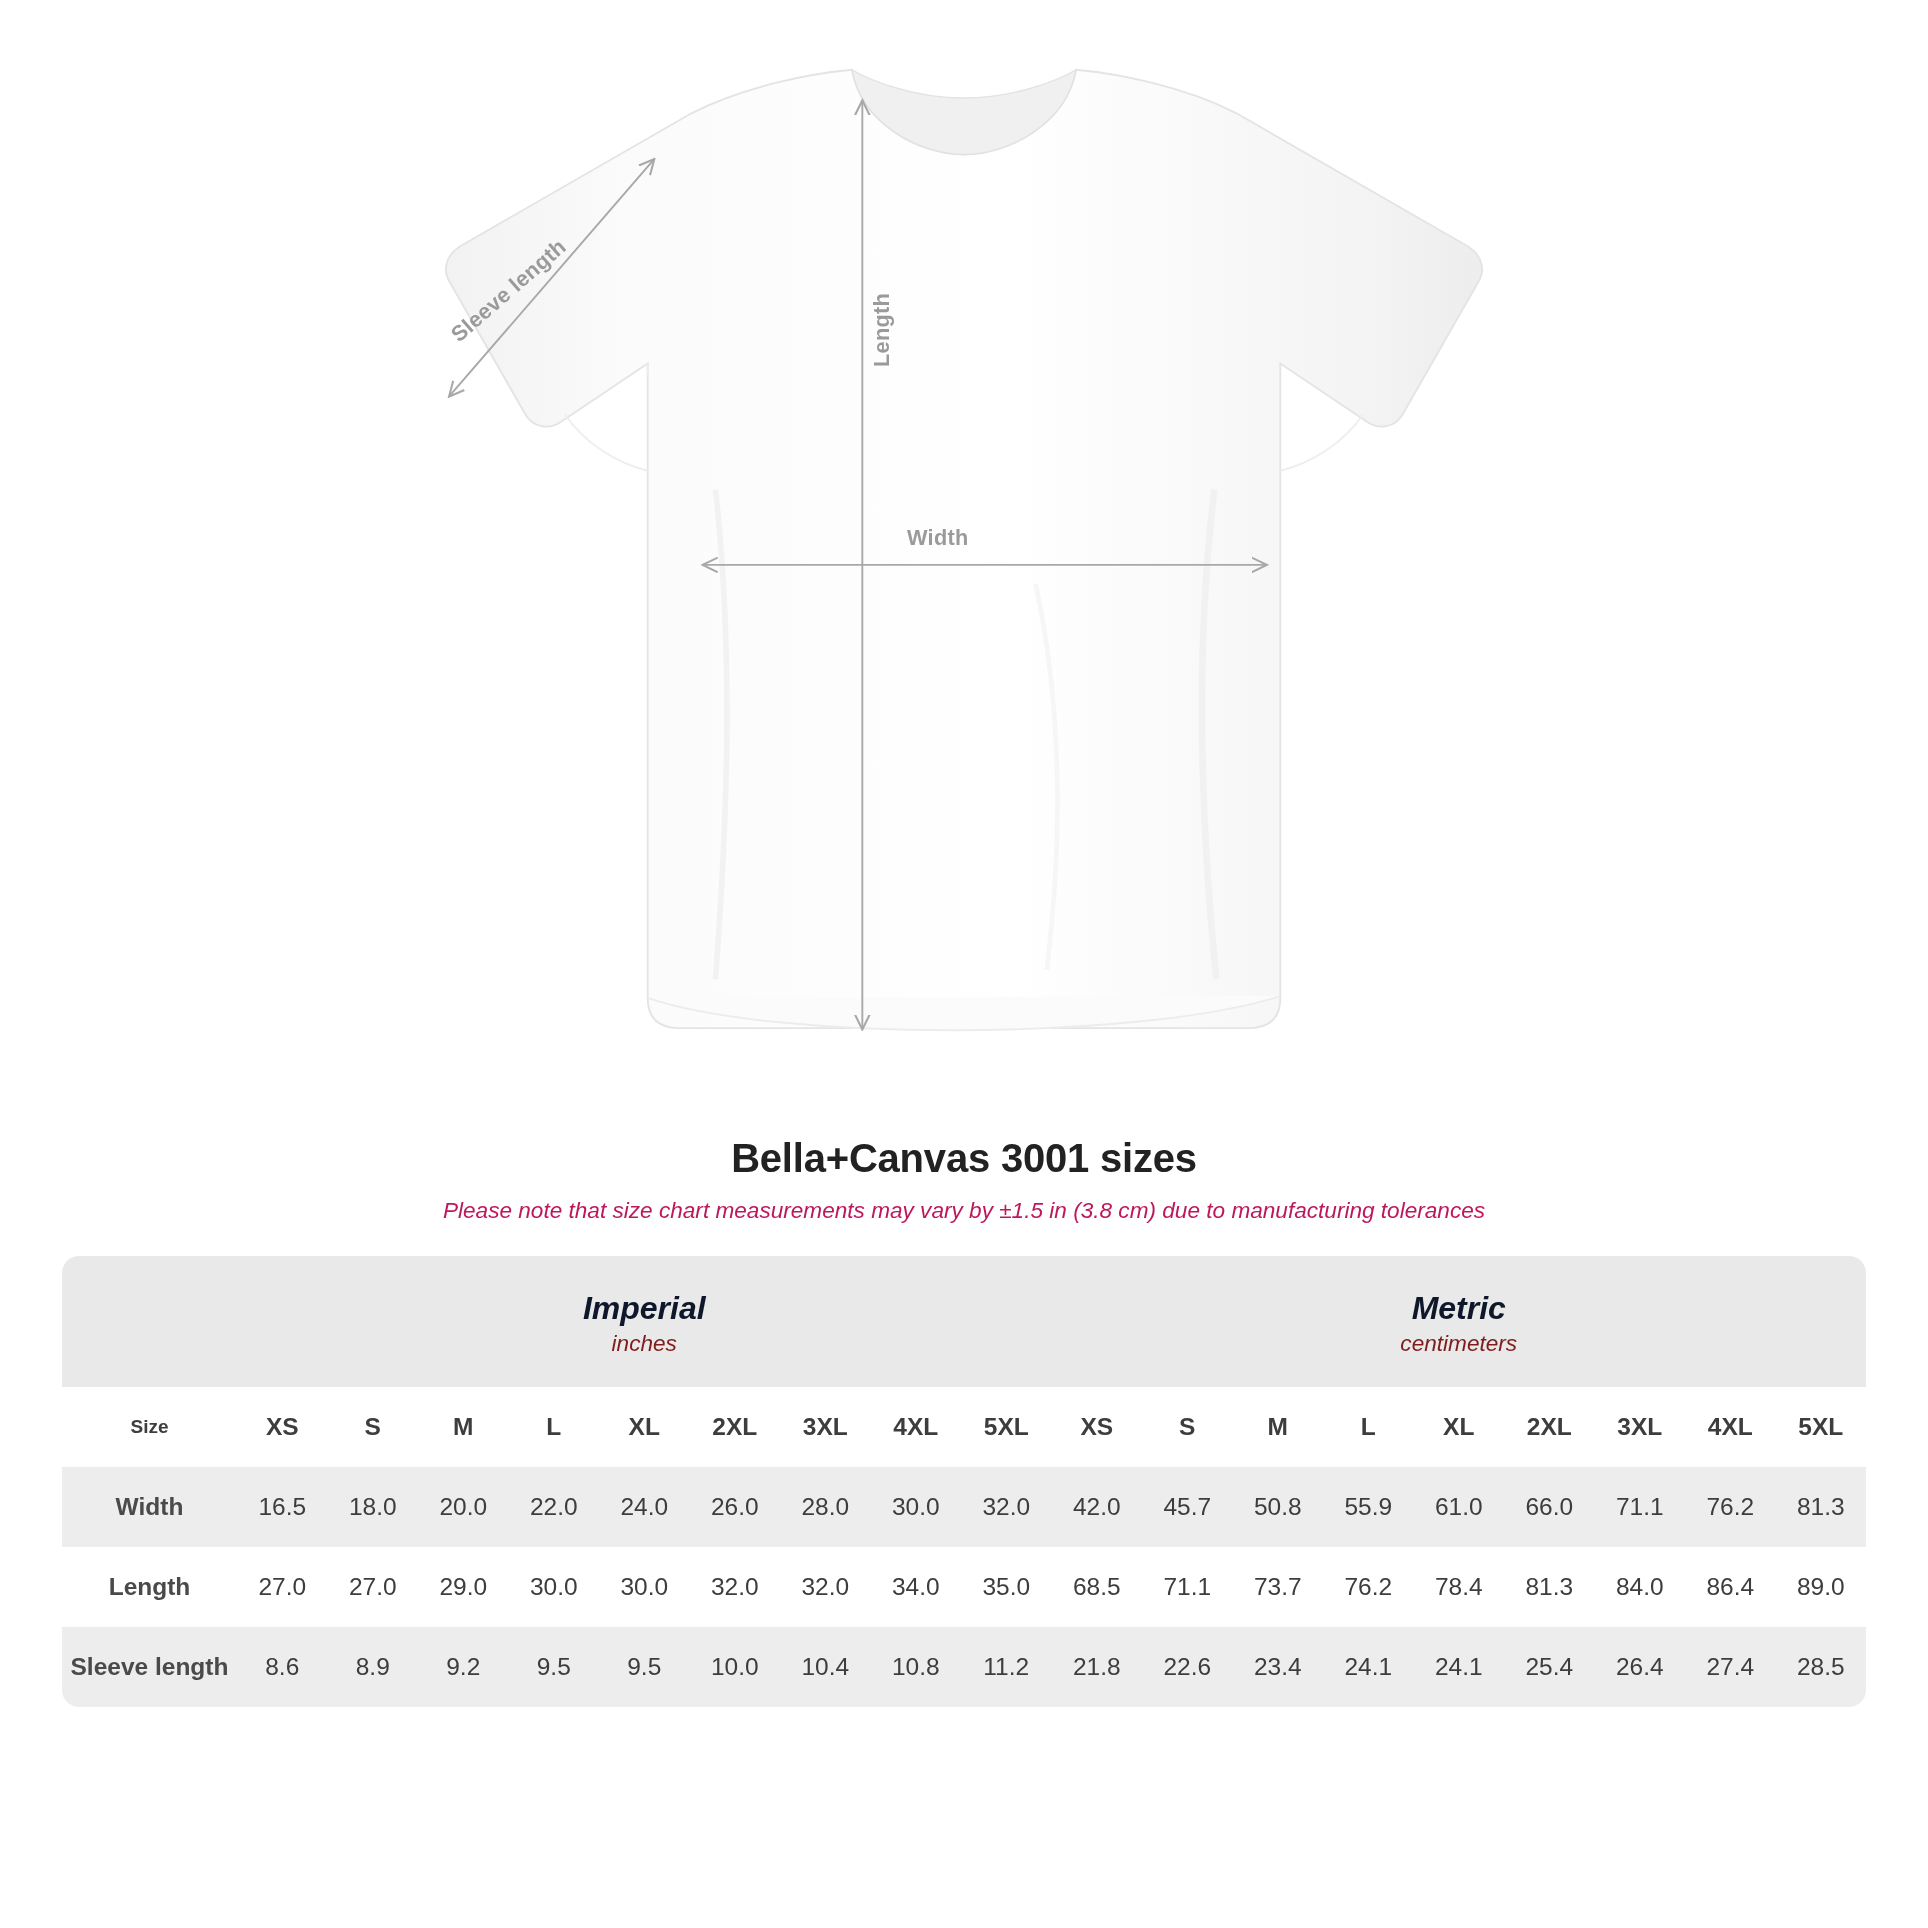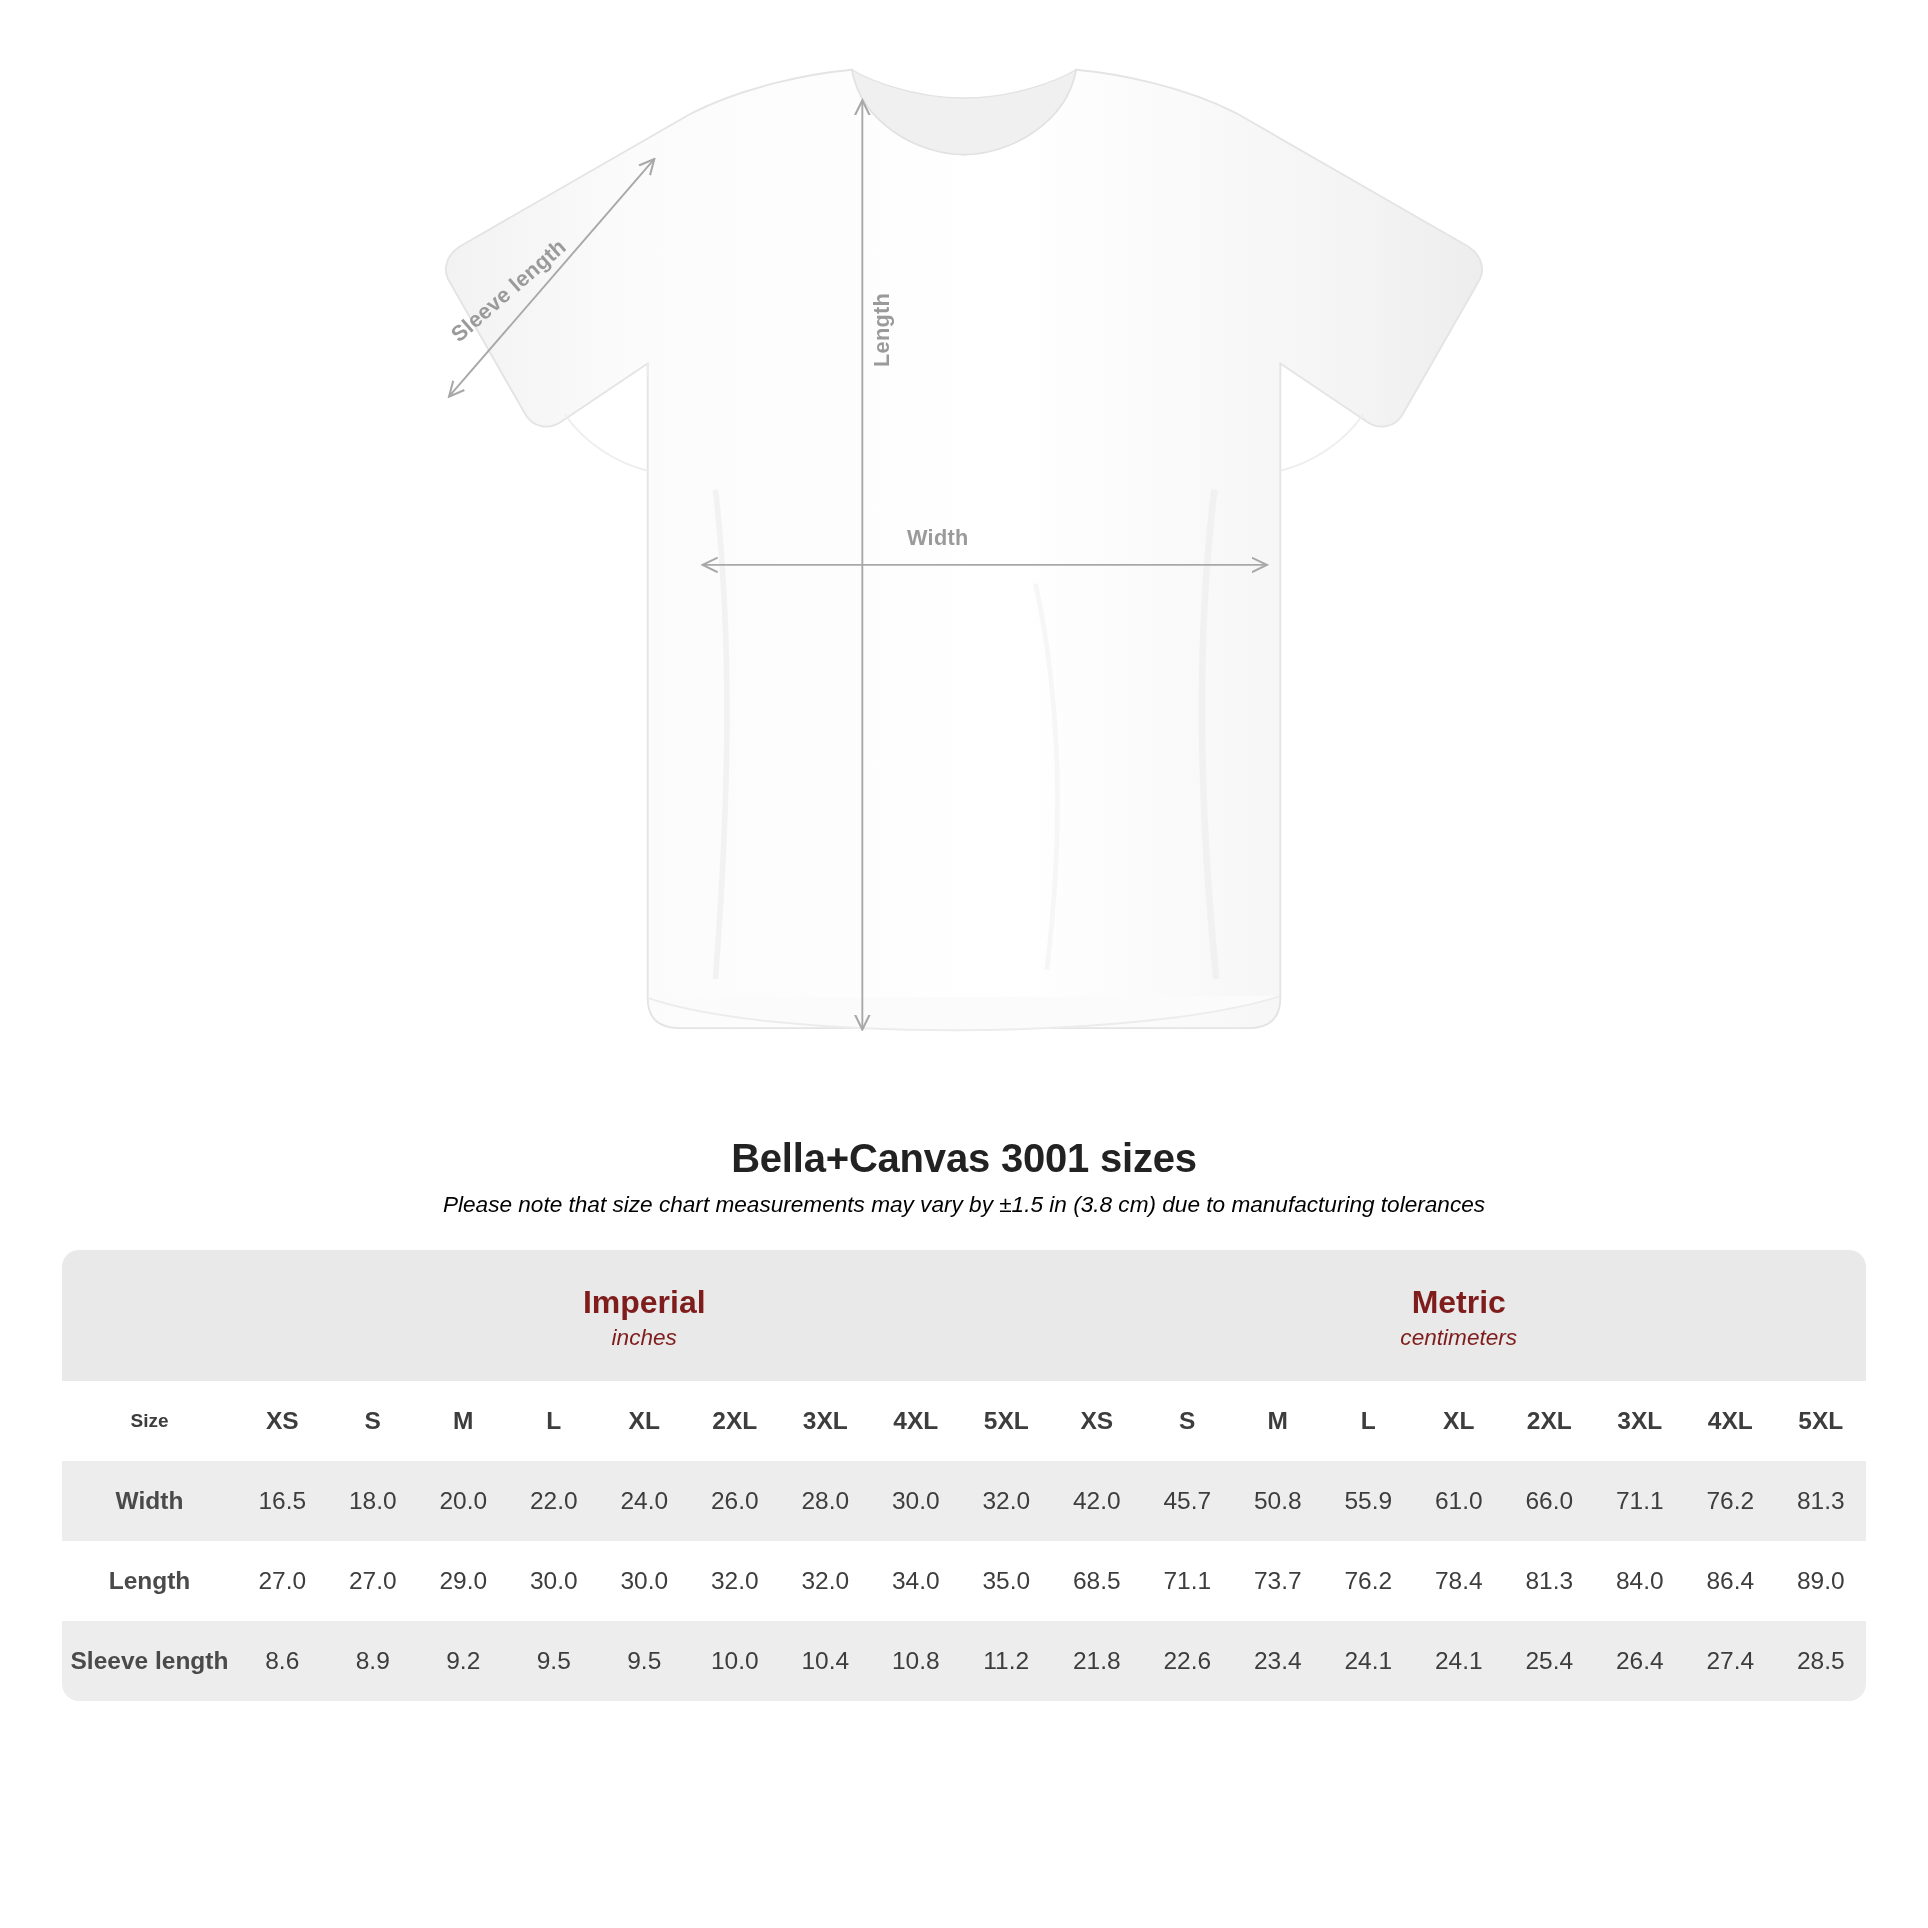--- a/index.html
+++ b/index.html
@@ -65,24 +65,24 @@
     text-align: center;
     margin-top: 24.5px;
   }
   .chart-title {
     font-size: 40px;
     font-weight: bold;
     color: #222222;
     letter-spacing: -0.2px;
   }
   .chart-note {
-    margin-top: 11px;
+    margin-top: 17px;
     font-size: 22.6px;
     font-style: italic;
-    color: #000000;
+    color: #be185d;
   }
 
   
   .table-wrap {
     margin: 32px 62px 0 62px;
     border-radius: 17px;
     overflow: hidden;
   }
   table.size-table {
     width: 100%;
@@ -97,21 +97,22 @@
     border: none;
   }
 
   .unit-row td {
     background: #e9e9e9;
     padding: 32px 0 30px 0;
   }
   .unit-name {
     font-size: 32px;
     font-weight: bold;
-    color: #7f1d1d;
+    font-style: italic;
+    color: #0f172a;
     line-height: 1.25;
   }
   .unit-sub {
     font-size: 22.6px;
     font-style: italic;
     color: #7f1d1d;
     margin-top: 3.8px;
   }
   .unit-row td.spacer { background: #e9e9e9; }
 

